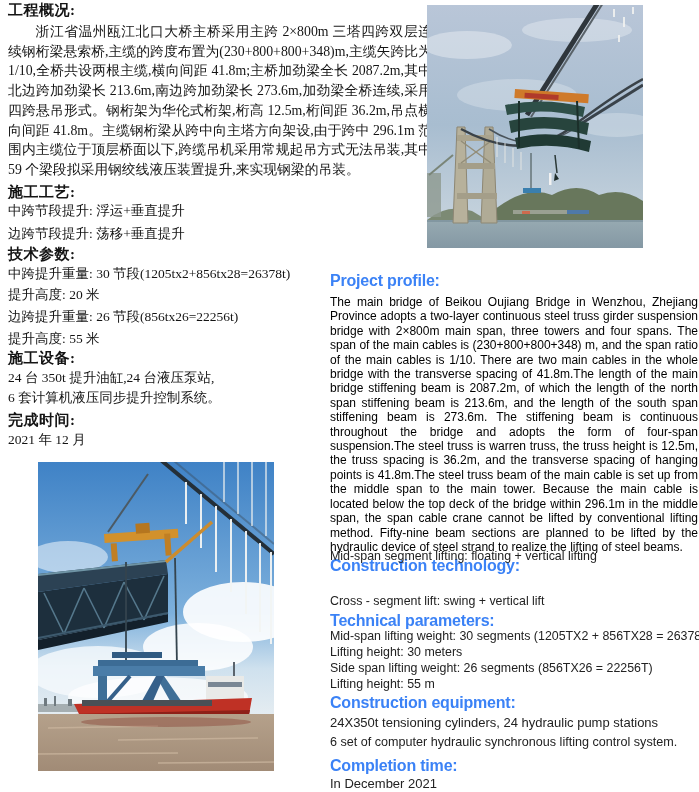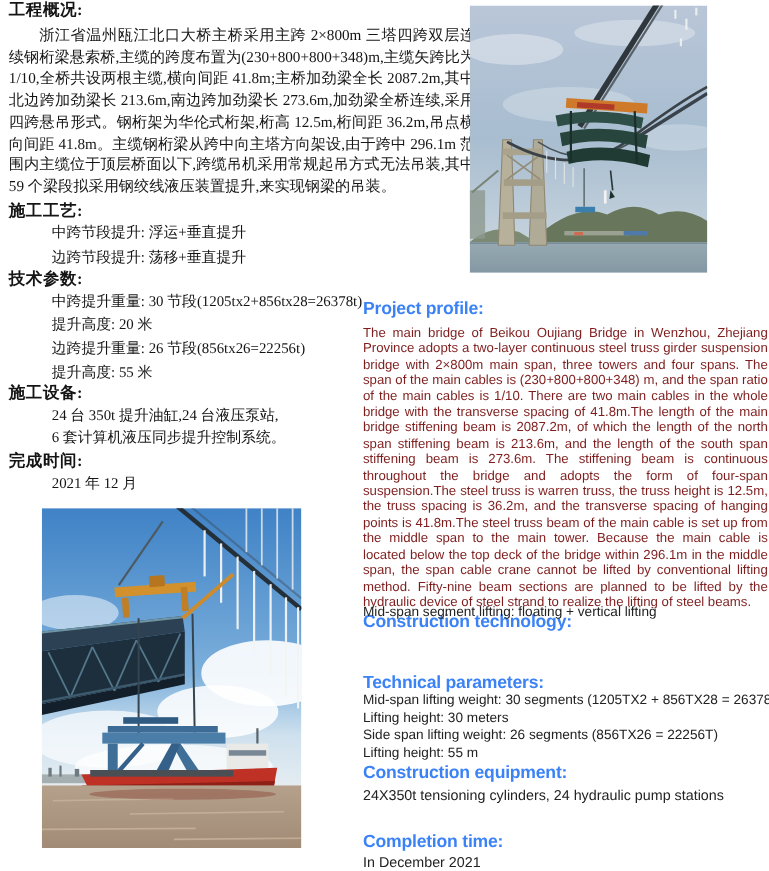--- a/index.html
+++ b/index.html
@@ -4,25 +4,25 @@
 <style>
   html,body{margin:0;padding:0;}
   body{
     width:699px;height:792px;position:relative;background:#ffffff;
     font-family:"Liberation Sans",sans-serif;overflow:hidden;color:#1c1c1c;
   }
   .abs{position:absolute;}
   
   .cn{font-family:"Liberation Serif","DejaVu Serif",serif;color:#141414;}
   .cn-h{font-weight:bold;font-size:15px;line-height:18px;letter-spacing:.5px;}
-  .cn-line{font-size:13.5px;line-height:16px;white-space:nowrap;margin-left:39px;}
+  .cn-line{font-size:13.5px;line-height:16px;white-space:nowrap;}
   .cn-body{font-size:13.8px;line-height:19.7px;text-align:justify;text-indent:2em;}
   
   .en-h{font-weight:bold;font-size:16px;line-height:19px;color:#3b82f6;letter-spacing:-.2px;}
-  .en-body{font-size:12px;line-height:14.4px;text-align:justify;color:#7f1d1d;}
+  .en-body{font-size:12px;line-height:14.4px;text-align:justify;color:#000000;}
   .en-line{font-size:12.4px;line-height:15px;white-space:nowrap;color:#222;}
   .photo{display:block;}
 </style>
 </head>
 <body>
 
 <div class="abs cn" style="left:8px;top:0;width:424px;">
   <div class="abs cn-h" style="left:0;top:1px;">工程概况:</div>
   <div class="abs cn-body" style="left:0;top:22px;width:424px;height:160px;overflow:hidden;">浙江省温州瓯江北口大桥主桥采用主跨 2×800m 三塔四跨双层连续钢桁梁悬索桥,主缆的跨度布置为(230+800+800+348)m,主缆矢跨比为 1/10,全桥共设两根主缆,横向间距 41.8m;主桥加劲梁全长 2087.2m,其中北边跨加劲梁长 213.6m,南边跨加劲梁长 273.6m,加劲梁全桥连续,采用四跨悬吊形式。钢桁架为华伦式桁架,桁高 12.5m,桁间距 36.2m,吊点横向间距 41.8m。主缆钢桁梁从跨中向主塔方向架设,由于跨中 296.1m 范围内主缆位于顶层桥面以下,跨缆吊机采用常规起吊方式无法吊装,其中 59 个梁段拟采用钢绞线液压装置提升,来实现钢梁的吊装。</div>
 
@@ -231,25 +231,27 @@
     <ellipse cx="128" cy="260" rx="85" ry="5" fill="#7d2a20" opacity="0.35"></ellipse>
   </svg>
 </div>
 
 <div class="abs" style="left:330px;top:0;width:368px;height:792px;">
   <div class="abs en-h" style="left:0;top:271px;">Project profile:</div>
   <div class="abs en-body" style="left:0;top:295px;width:368px;height:258px;overflow:hidden;">The main bridge of Beikou Oujiang Bridge in Wenzhou, Zhejiang Province adopts a two-layer continuous steel truss girder suspension bridge with 2×800m main span, three towers and four spans. The span of the main cables is (230+800+800+348) m, and the span ratio of the main cables is 1/10. There are two main cables in the whole bridge with the transverse spacing of 41.8m.The length of the main bridge stiffening beam is 2087.2m, of which the length of the north span stiffening beam is 213.6m, and the length of the south span stiffening beam is 273.6m. The stiffening beam is continuous throughout the bridge and adopts the form of four-span suspension.The steel truss is warren truss, the truss height is 12.5m, the truss spacing is 36.2m, and the transverse spacing of hanging points is 41.8m.The steel truss beam of the main cable is set up from the middle span to the main tower. Because the main cable is located below the top deck of the bridge within 296.1m in the middle span, the span cable crane cannot be lifted by conventional lifting method. Fifty-nine beam sections are planned to be lifted by the hydraulic device of steel strand to realize the lifting of steel beams.</div>
 
   <div class="abs en-h" style="left:0;top:556px;">Construction technology:</div>
   <div class="abs en-line" style="left:0;top:549px;">Mid-span segment lifting: floating + vertical lifting</div>
+  <div class="abs en-line" style="left:0;top:594px;">Cross - segment lift: swing + vertical lift</div>
 
   <div class="abs en-h" style="left:0;top:611px;">Technical parameters:</div>
   <div class="abs en-line" style="left:0;top:629px;">Mid-span lifting weight: 30 segments (1205TX2 + 856TX28 = 26378T)</div>
   <div class="abs en-line" style="left:0;top:645px;">Lifting height: 30 meters</div>
   <div class="abs en-line" style="left:0;top:661px;">Side span lifting weight: 26 segments (856TX26 = 22256T)</div>
   <div class="abs en-line" style="left:0;top:677px;">Lifting height: 55 m</div>
 
   <div class="abs en-h" style="left:0;top:693px;">Construction equipment:</div>
   <div class="abs en-line" style="left:0;top:715px;font-size:13px;">24X350t tensioning cylinders, 24 hydraulic pump stations</div>
+  <div class="abs en-line" style="left:0;top:735px;font-size:12.6px;">6 set of computer hydraulic synchronous lifting control system.</div>
 
   <div class="abs en-h" style="left:0;top:756px;">Completion time:</div>
   <div class="abs en-line" style="left:0;top:776px;font-size:13px;">In December 2021</div>
 </div>
 
 </body></html>

